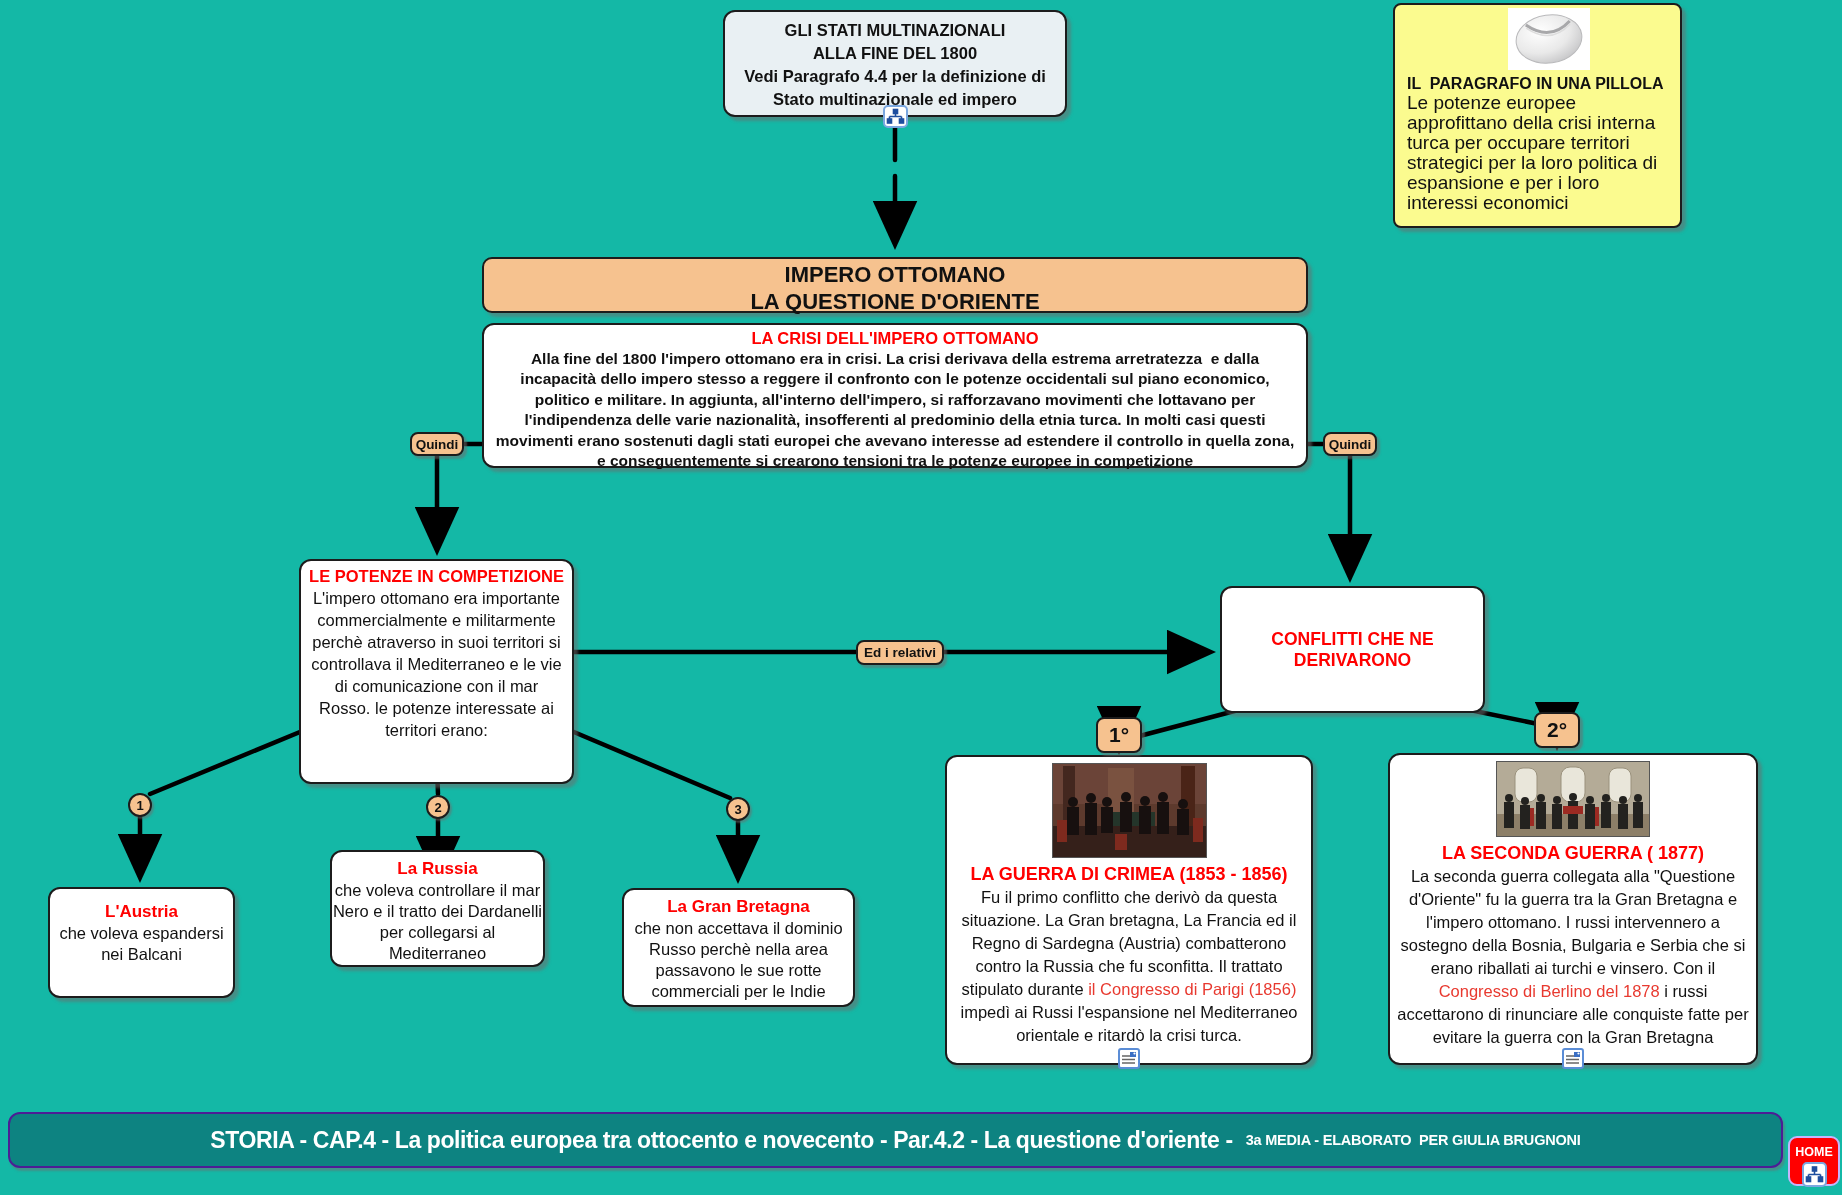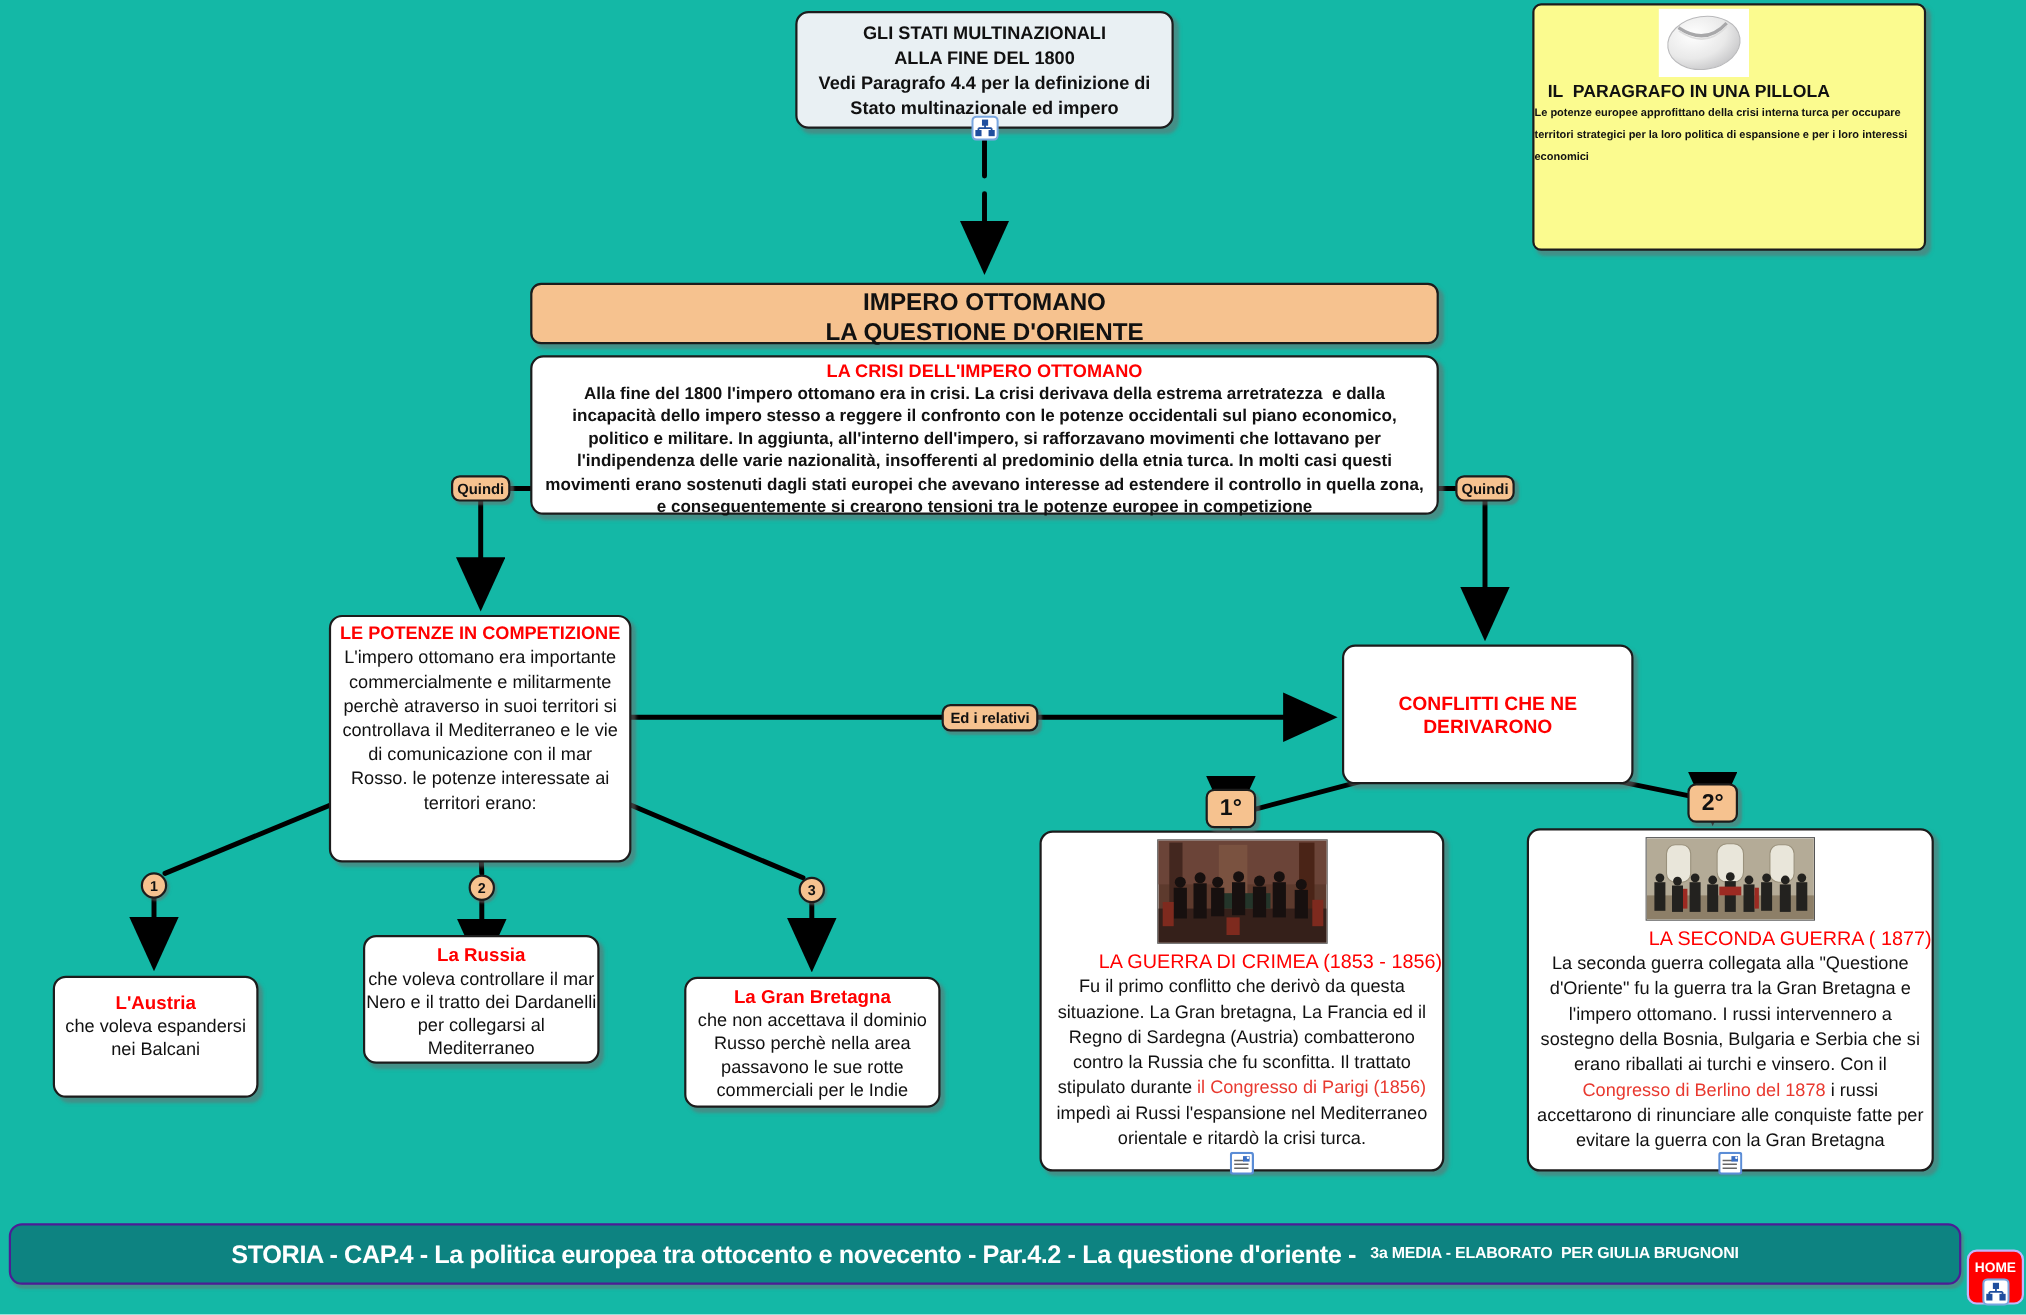--- a/index.html
+++ b/index.html
@@ -7,24 +7,24 @@
          font-family:"Liberation Sans","DejaVu Sans",sans-serif;color:#111;}
   svg.wires{position:absolute;left:0;top:0;z-index:1;}
   .box{position:absolute;z-index:2;background:#fff;border:2px solid #1c1c1c;border-radius:12px;
        box-shadow:4px 4px 3px rgba(110,110,110,.55);box-sizing:border-box;text-align:center;}
   .redtitle{color:#ff0000;font-weight:bold;}
   .prewrap{white-space:pre-wrap;}
   
   #topbox{left:723px;top:10px;width:344px;height:107px;background:#e9f0f3;
           font-weight:bold;font-size:16.5px;line-height:23px;padding-top:7px;}
   
-  #pillbox{left:1393px;top:3px;width:358px;height:225px;background:#fbfb8f;border-radius:8px;
+  #pillbox{left:1393px;top:3px;width:289px;height:225px;background:#fbfb8f;border-radius:8px;
            text-align:left;}
   #pillbox .ttl{font-size:16px;font-weight:bold;padding:0 12px;display:block;}
-  #pillbox .bod{font-size:10px;font-weight:bold;line-height:20px;padding:0 0;display:block;}
+  #pillbox .bod{font-size:19px;font-weight:normal;line-height:20px;padding:0 12px;display:block;}
   #pillimg{position:absolute;left:113px;top:3px;width:82px;height:62px;background:#fff;}
   #pilltext{position:absolute;left:0;top:70px;width:100%;}
   
   #mainbox{left:482px;top:257px;width:826px;height:56px;background:#f6c28f;
            font-weight:bold;font-size:22px;line-height:27px;padding-top:2px;border-radius:10px;}
   
   #crisisbox{left:482px;top:323px;width:826px;height:145px;padding:3px 8px;}
   #crisisbox .ttl{font-size:16.5px;font-weight:bold;line-height:21px;display:block;}
   #crisisbox .bod{font-size:15.5px;font-weight:bold;line-height:20.4px;display:block;}
   
@@ -35,21 +35,21 @@
   #conflictsbox{left:1220px;top:586px;width:265px;height:127px;display:flex;
                 align-items:center;justify-content:flex-start;font-size:17.5px;font-weight:bold;}
   
   .country .ttl{font-size:17px;font-weight:bold;line-height:22px;display:block;}
   .country .bod{font-size:16.5px;line-height:21px;display:block;}
   #austriabox{left:48px;top:887px;width:187px;height:111px;padding-top:12px;}
   #russiabox{left:330px;top:850px;width:215px;height:117px;padding-top:6px;}
   #britainbox{left:622px;top:888px;width:233px;height:119px;padding-top:6px;}
   
   .war{padding-top:4px;}
-  .war .ttl{font-size:18px;font-weight:normal;line-height:24px;display:block;margin-top:4px;text-align:right;}
+  .war .ttl{font-size:18px;font-weight:bold;line-height:24px;display:block;margin-top:4px;}
   .war .bod{font-size:16.5px;line-height:23px;display:block;padding:0 6px;}
   .war .hl{color:#e8392f;}
   #crimeabox{left:945px;top:755px;width:368px;height:310px;}
   #secondbox{left:1388px;top:753px;width:370px;height:312px;}
   .painting{display:block;margin:2px auto 0 auto;border:1px solid #555;}
   .noteicon{position:absolute;left:50%;transform:translateX(-50%);bottom:-10px;z-index:3;}
   
   .pill{position:absolute;z-index:3;background:#f6c28f;border:2px solid #1c1c1c;border-radius:8px;
         font-weight:bold;box-shadow:3px 3px 2px rgba(110,110,110,.55);display:flex;
         align-items:center;justify-content:center;box-sizing:border-box;}

